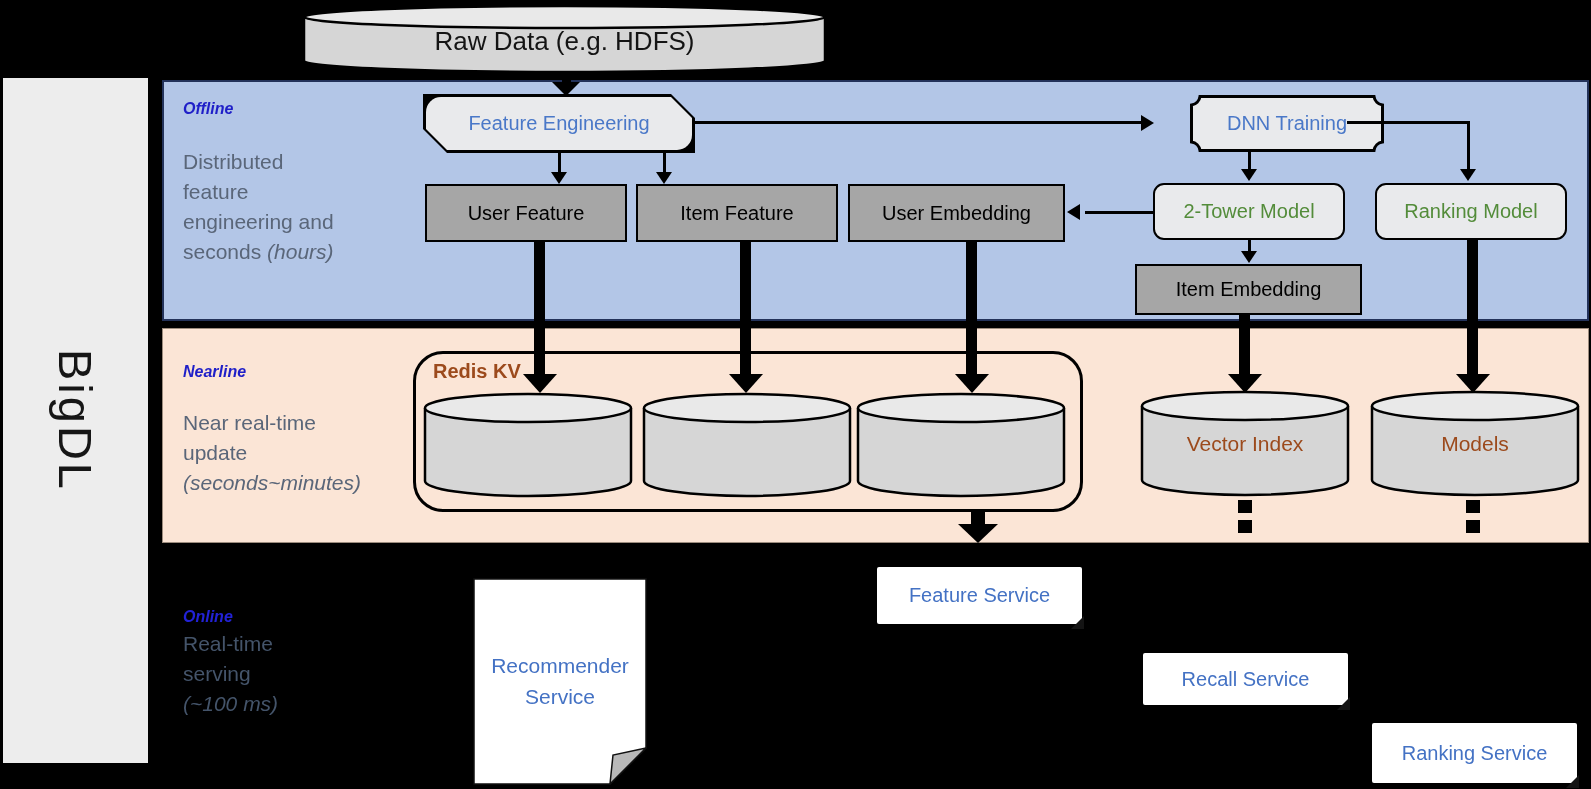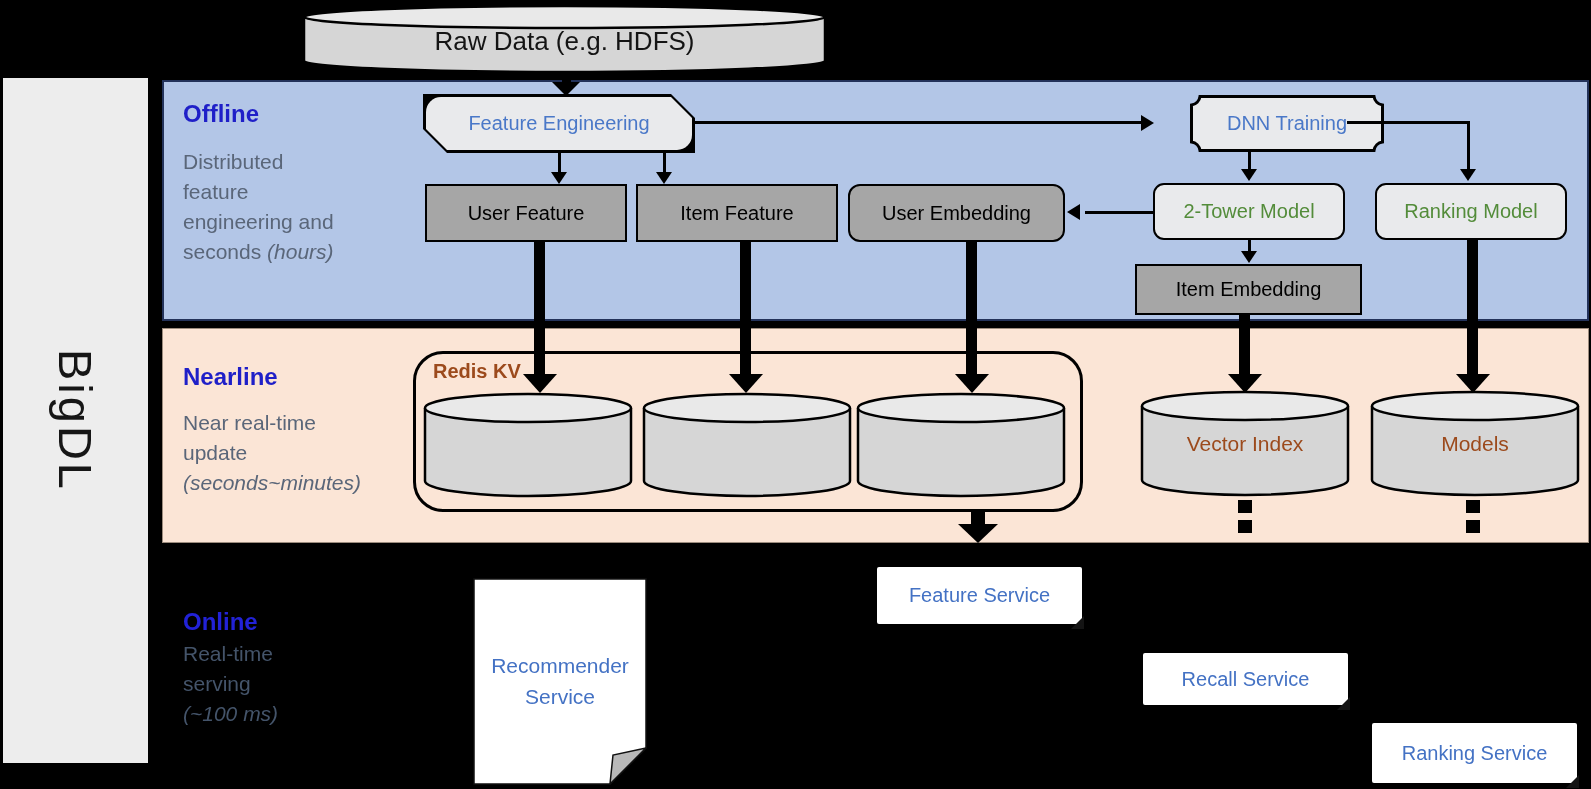--- a/index.html
+++ b/index.html
@@ -10,21 +10,21 @@
   
   .sidebar{left:3px;top:78px;width:145px;height:685px;background:#ededed;
            display:flex;align-items:center;justify-content:center;}
   .brand{writing-mode:vertical-rl;text-orientation:mixed;font-size:47px;color:#161616;
          letter-spacing:3px;font-weight:400;}
   .band-blue{left:162px;top:80px;width:1427px;height:241px;background:#b3c6e7;
              border:2px solid #23325a;box-sizing:border-box;}
   .band-peach{left:162px;top:328px;width:1427px;height:215px;background:#fbe5d6;
               border:1px solid rgba(40,30,20,.45);box-sizing:border-box;}
 
-  .sec-label{font-size:24px;font-weight:600;color:#1f1fc8;}
+  .sec-label{font-size:16px;font-weight:600;color:#1f1fc8;font-style:italic;}
   .sec-desc{font-size:21px;color:#5a6679;line-height:30px;}
   .sec-desc i{font-style:italic;}
   .on-black .sec-label{color:#2222d6;}
   .on-black .sec-desc{color:#44546a;}
 
   
   .node{display:flex;align-items:center;justify-content:center;box-sizing:border-box;text-align:center;}
   .gbox{background:#a6a6a6;border:2.5px solid #000;font-size:20px;color:#000000;font-weight:500;}
   .lbox{background:#e9eaec;border:2.5px solid #000;border-radius:11px;font-size:20px;font-weight:500;}
   .t-blue{color:#4a78c8;}
@@ -119,21 +119,21 @@
     </svg>
     <div class="abs t-blue" style="left:0;top:0;width:100%;height:100%;display:flex;align-items:center;justify-content:center;font-size:20px;font-weight:500;">DNN Training</div>
   </div>
 
   <div class="abs node gbox" style="left:425px;top:184px;width:202px;height:58px;">
     <span>User Feature</span>
   </div>
   <div class="abs node gbox" style="left:636px;top:184px;width:202px;height:58px;">
     <span>Item Feature</span>
   </div>
-  <div class="abs node gbox" style="left:848px;top:184px;width:217px;height:58px;border-radius:12px;">
+  <div class="abs node gbox" style="left:848px;top:184px;width:217px;height:58px;">
     <span>User Embedding</span>
   </div>
 
   <div class="abs node lbox t-green" style="left:1153px;top:183px;width:192px;height:57px;">
     <span>2-Tower Model</span>
   </div>
   <div class="abs node lbox t-green" style="left:1375px;top:183px;width:192px;height:57px;">
     <span>Ranking Model</span>
   </div>
   <div class="abs node gbox" style="left:1135px;top:264px;width:227px;height:51px;">

